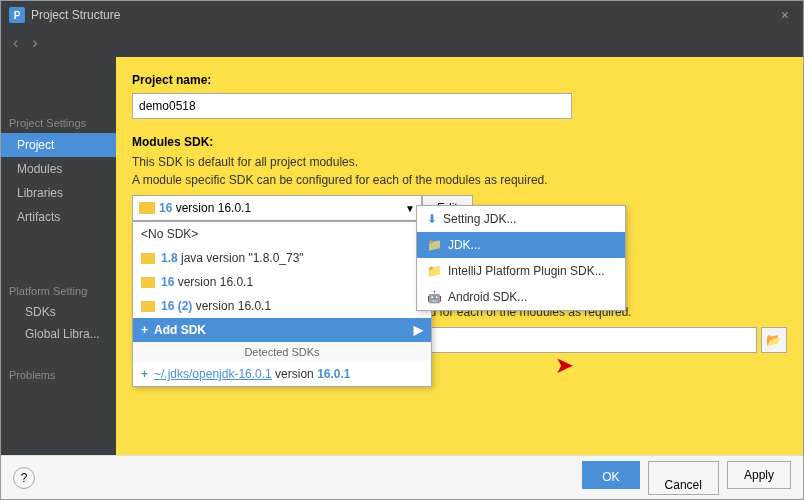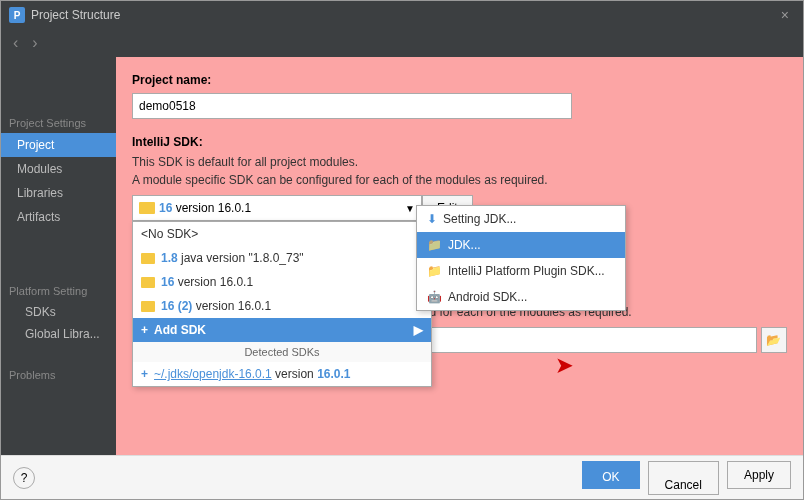--- a/index.html
+++ b/index.html
@@ -95,21 +95,21 @@
       color: white;
     }
     .sidebar-sub-item {
       padding: 4px 8px 4px 24px;
       color: #bbb;
       cursor: pointer;
       font-size: 12px;
     }
     .content-area {
       flex: 1;
-      background: #fca5a5;
+      background: #fde047;
       padding: 16px;
       overflow-y: auto;
       position: relative;
     }
     .field-label {
       font-size: 12px;
       font-weight: bold;
       margin-bottom: 6px;
       color: #000;
     }
@@ -365,21 +365,21 @@
       <div class="sidebar-section-label" style="margin-top:16px;">Problems</div>
     </div>
 
     <div class="content-area">
       
       <div class="field-label">Project name:</div>
       <input class="text-input" type="text" value="demo0518" style="">
 
       
       <div class="sdk-section">
-        <div class="field-label">IntelliJ SDK:</div>
+        <div class="field-label">Modules SDK:</div>
         <div class="sdk-desc">This SDK is default for all project modules.</div>
         <div class="sdk-desc">A module specific SDK can be configured for each of the modules as required.</div>
 
         <div class="sdk-row">
 
           <div class="sdk-dropdown">
             <div class="sdk-dropdown-btn">
               <div class="sdk-dropdown-icon">
                 <div class="folder-icon"></div>
                 <span>

